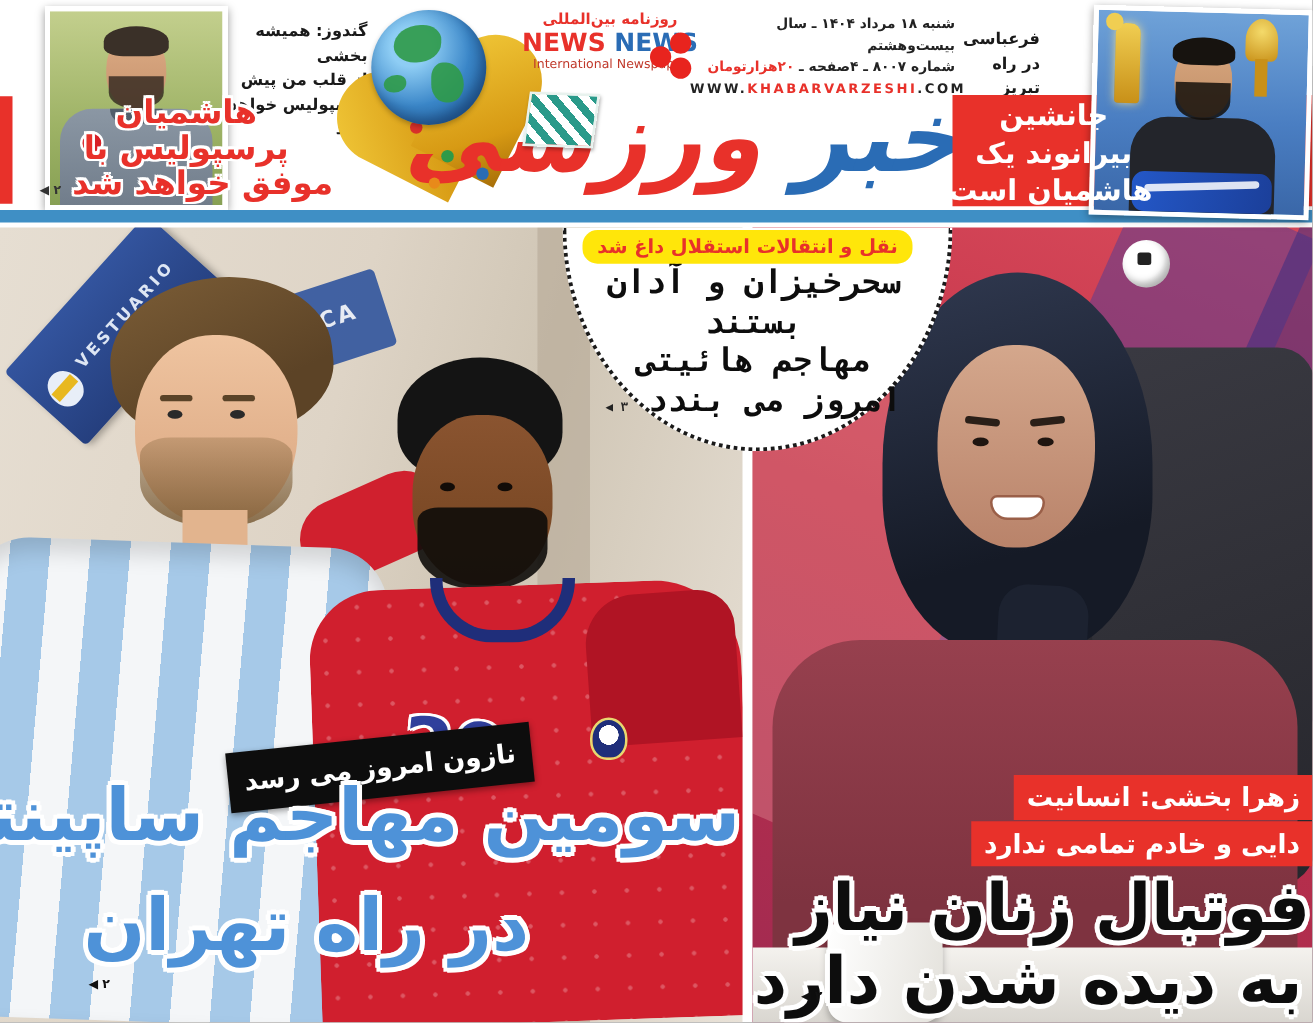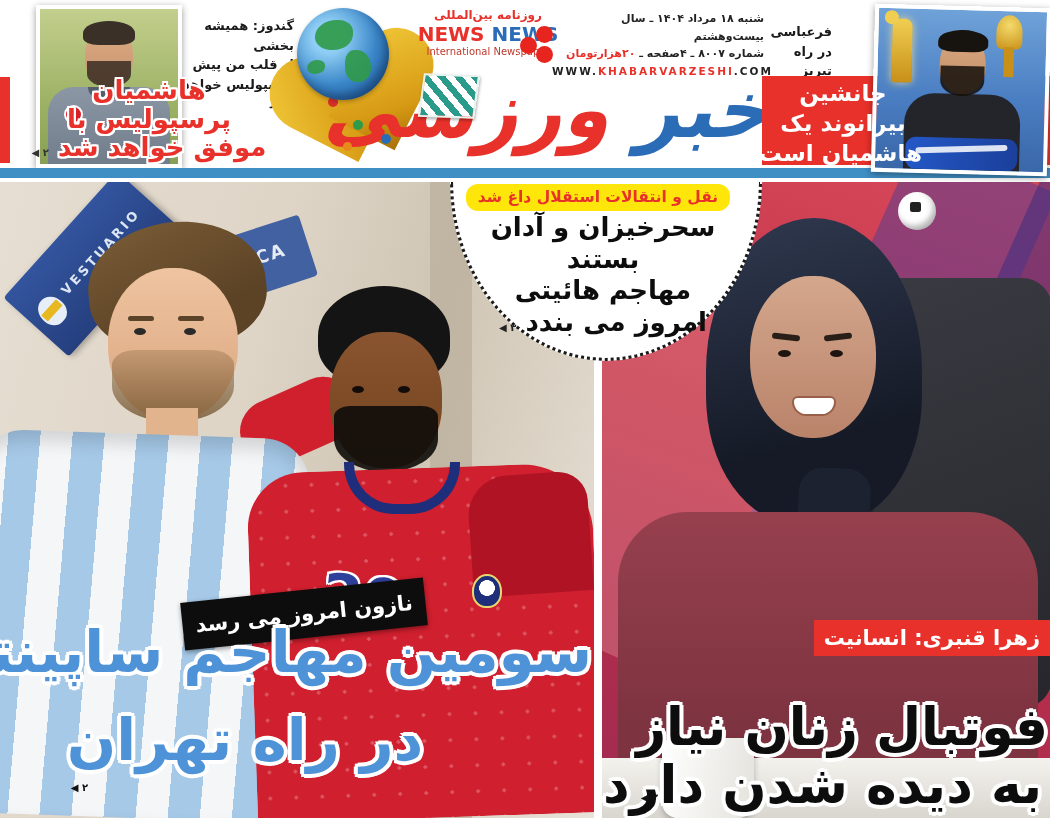--- a/index.html
+++ b/index.html
@@ -215,35 +215,36 @@
     <div class="abs" style="left:228px;top:168px;width:13px;height:7px;background:#1f1510;border-radius:50%;"></div>
     <div class="abs" style="left:190px;top:214px;width:40px;height:16px;background:#fff;border:2px solid #9a5f48;border-radius:8px 8px 20px 20px;"></div>
     <div class="abs" style="left:192px;top:286px;width:72px;height:230px;background:#1c2230;border-radius:24px;transform:rotate(3deg);"></div>
     <div class="abs" style="left:16px;top:330px;width:420px;height:300px;background:linear-gradient(180deg,#97404e,#7e3340 70%);border-radius:70px 70px 0 0;"></div>
 
     <div class="abs" style="left:0;top:576px;width:448px;height:60px;background:linear-gradient(180deg,#f4f2ee,#d9d6d0);"></div>
     <div class="abs" style="left:60px;top:556px;width:92px;height:80px;background:linear-gradient(100deg,#ffffff,#e4e2dc);border-radius:10px 10px 16px 16px;box-shadow:0 3px 6px rgba(0,0,0,.25);"></div>
   </div>
 
   <div class="abs bubble" style="left:450px;top:182px;width:306px;height:176px;z-index:8;"></div>
-  <div class="abs rtl center" style="left:450px;top:212px;width:306px;z-index:10;">
+  <div class="abs rtl center" style="left:450px;top:212px;width:306px;z-index:10;font-family:Liberation Mono, monospace;">
     <div class="bubble-line">سحرخیزان و آدان بستند</div>
     <div class="bubble-line">مهاجم هائیتی</div>
     <div class="bubble-line">
       <span>امروز می بندد</span>
       <span class="pageref" style="color:#222;">۳ ◀</span>
     </div>
   </div>
   <div class="abs rtl center tagbox" style="left:466px;top:184px;width:264px;height:27px;z-index:11;border-radius:12px;">نقل و انتقالات استقلال داغ شد</div>
 
   <div class="abs rtl center flag-black" style="left:182px;top:590px;width:244px;height:48px;z-index:12;">نازون امروز می رسد</div>
 
   <div class="abs rtl center head-blue outline-w nowrap" style="left:2px;top:618px;width:590px;z-index:13;">سومین مهاجم ساپینتو</div>
   <div class="abs rtl center head-blue outline-w nowrap" style="left:30px;top:706px;width:430px;z-index:13;">در راه تهران</div>
   <div class="abs rtl pageref" style="left:48px;top:782px;width:40px;color:#111;z-index:13;">۲ ◀</div>
 
-  <div class="abs rtl kicker-strip nowrap" style="right:0;top:620px;z-index:12;">زهرا قنبری: انسانیت</div>
+  <div class="abs rtl kicker-strip nowrap" style="right:0;top:620px;z-index:12;">زهرا بخشی: انسانیت</div>
+  <div class="abs rtl kicker-strip nowrap" style="right:0;top:657px;z-index:12;">دایی و خادم تمامی ندارد</div>
 
   <div class="abs rtl center head-black outline-w nowrap" style="left:600px;top:755px;width:445px;z-index:13;">به دیده شدن دارد</div>
   <div class="abs rtl center head-black outline-w nowrap" style="left:640px;top:697px;width:408px;z-index:13;">فوتبال زنان نیاز</div>
   <div class="abs rtl pageref" style="left:618px;top:792px;width:40px;color:#111;z-index:14;">۲ ◀</div>
 
 </div>
 
 </body></html>

